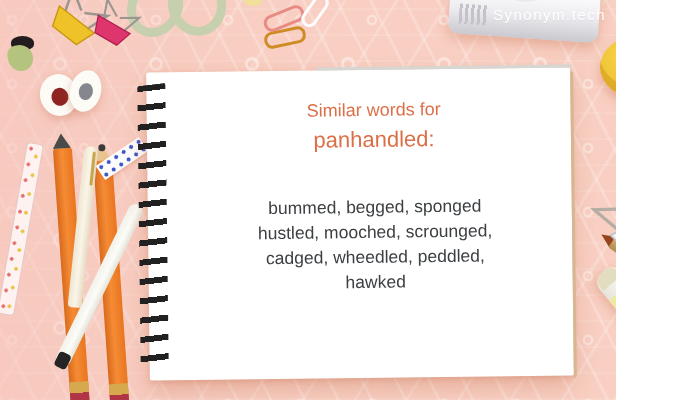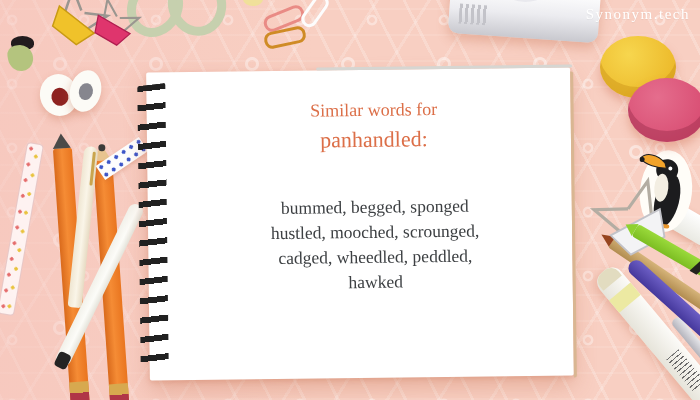--- a/index.html
+++ b/index.html
@@ -1,18 +1,18 @@
 <!DOCTYPE html>
 <html><head>
 <meta charset="utf-8">
 <style>
   html,body{margin:0;padding:0;background:#fff;}
   .stage{
-    position:relative;width:700px;height:400px;overflow:hidden;
-    font-family:Liberation Serif, serif;
+    position:relative;width:616px;height:400px;overflow:hidden;
+    font-family:Liberation Sans, sans-serif;
   }
   
   .bg{
     position:absolute;inset:0;
     background-color:#f8cfc2;
     background-image:
       linear-gradient(90deg, rgba(246,196,188,.55), rgba(252,216,190,0) 45%),
       radial-gradient(circle 8px at 50% 50%, rgba(255,255,255,0) 0 3.5px, rgba(255,255,255,.45) 4.5px 6.5px, rgba(255,255,255,0) 7.5px),
       radial-gradient(circle 6px at 50% 50%, rgba(255,255,255,0) 0 2.5px, rgba(255,255,255,.38) 3.2px 5px, rgba(255,255,255,0) 5.8px),
       repeating-linear-gradient(63deg, rgba(255,255,255,.22) 0 3px, rgba(255,255,255,0) 3px 30px),

